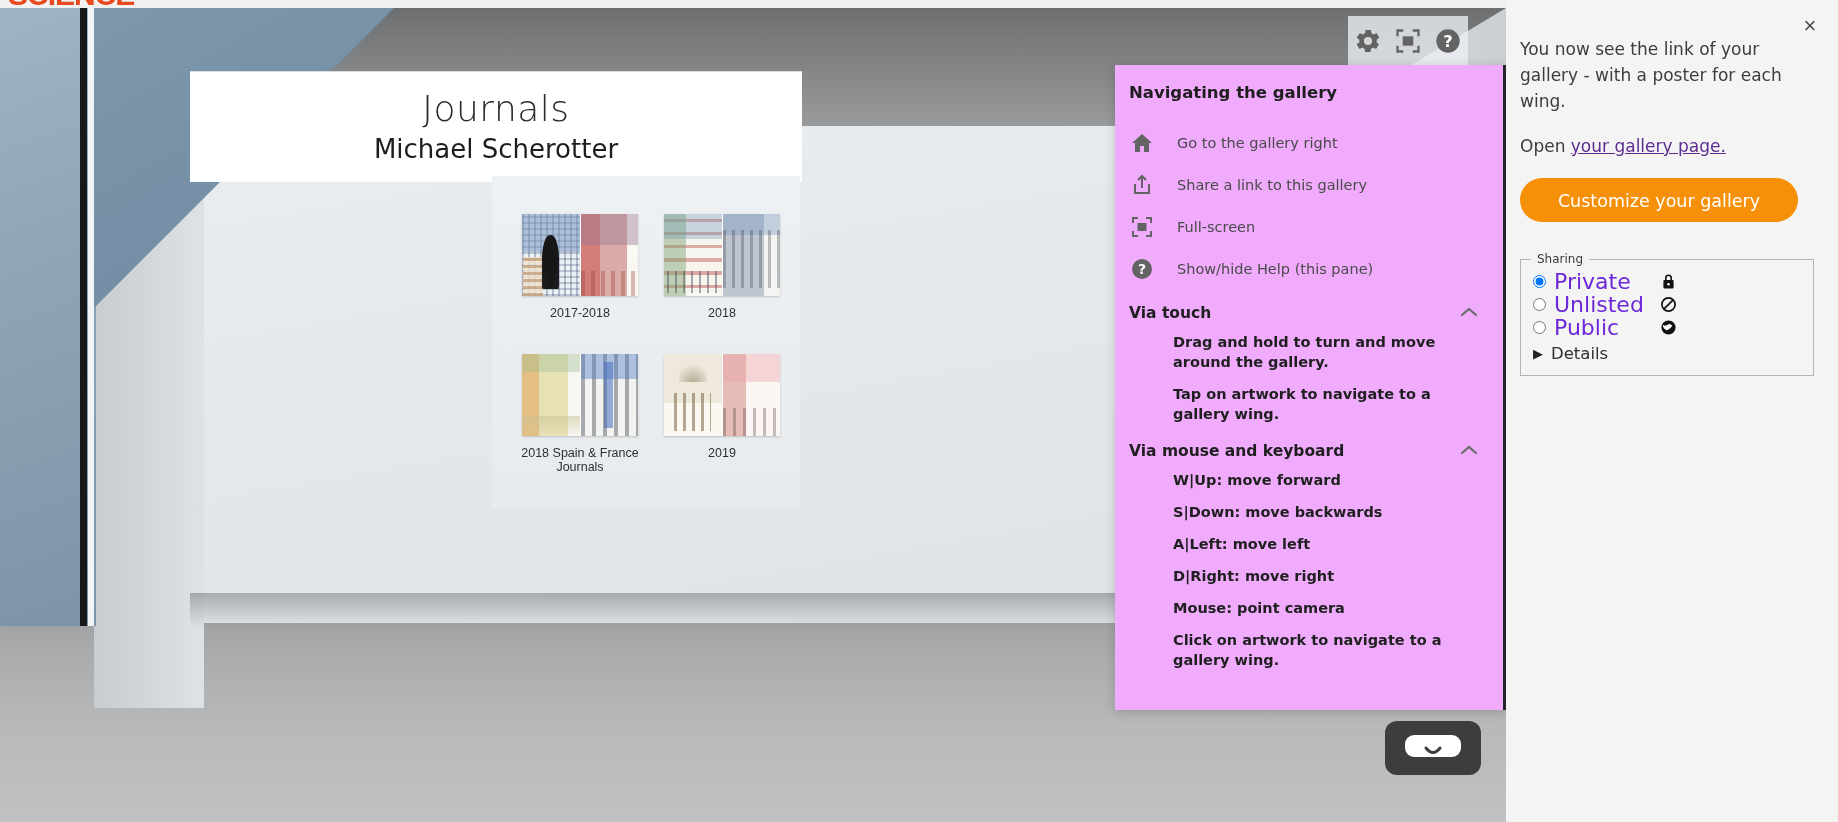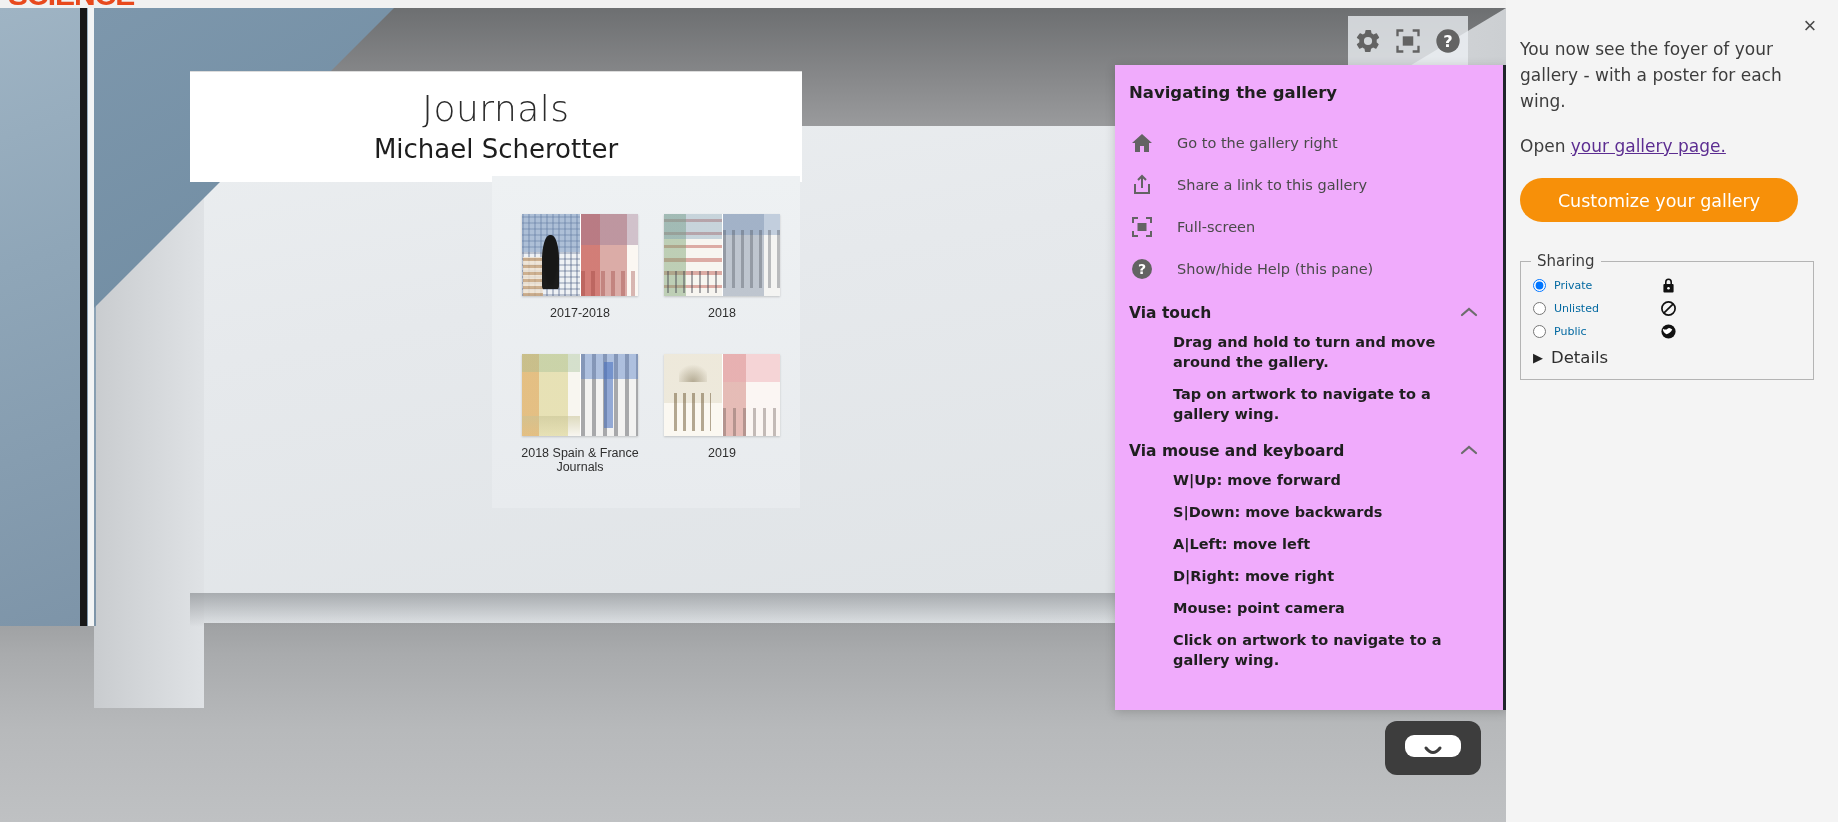--- a/index.html
+++ b/index.html
@@ -377,35 +377,35 @@
     margin-bottom: 30px;
     font-family: "DejaVu Sans", sans-serif;
   }
   fieldset.sharing {
     border: 1px solid #b4b4b4;
     margin: 0;
     padding: 4px 10px 12px 10px;
     width: 272px;
   }
   fieldset.sharing legend {
-    font-size: 15px;
+    font-size: 12px;
     color: #3b3b3b;
     padding: 0 6px;
     font-family: "DejaVu Sans", sans-serif;
   }
   .radio-row {
     display: flex;
     align-items: center;
     height: 23px;
     cursor: pointer;
   }
   .radio-row input { margin: 0 8px 0 2px; cursor: pointer; }
   .radio-row .rl {
-    font-size: 11px;
-    color: #0369a1;
+    font-size: 22px;
+    color: #6d28d9;
     width: 104px;
     font-family: "DejaVu Sans", sans-serif;
   }
   .radio-row .ri { width: 20px; display: flex; justify-content: center; }
   .details-row {
     display: flex;
     align-items: center;
     margin-top: 5px;
     cursor: pointer;
   }
@@ -591,21 +591,21 @@
       <div class="bullet">A|Left: move left</div>
       <div class="bullet">D|Right: move right</div>
       <div class="bullet">Mouse: point camera</div>
       <div class="bullet">Click on artwork to navigate to a gallery wing.</div>
     </div>
   </div>
 
   <div class="sidebar">
     <div class="sb-close">×</div>
     <div class="sb-body">
-      <p class="sb-para">You now see the foyer of your gallery - with a poster for each wing.</p>
+      <p class="sb-para">You now see the link of your gallery - with a poster for each wing.</p>
       <p class="sb-open">
         <span>Open </span><a>your gallery page.</a>
       </p>
       <button class="cta">Customize your gallery</button>
 
       <fieldset class="sharing">
         <legend>Sharing</legend>
 
         <label class="radio-row">
           <input type="radio" name="sharing" checked="" style="">

